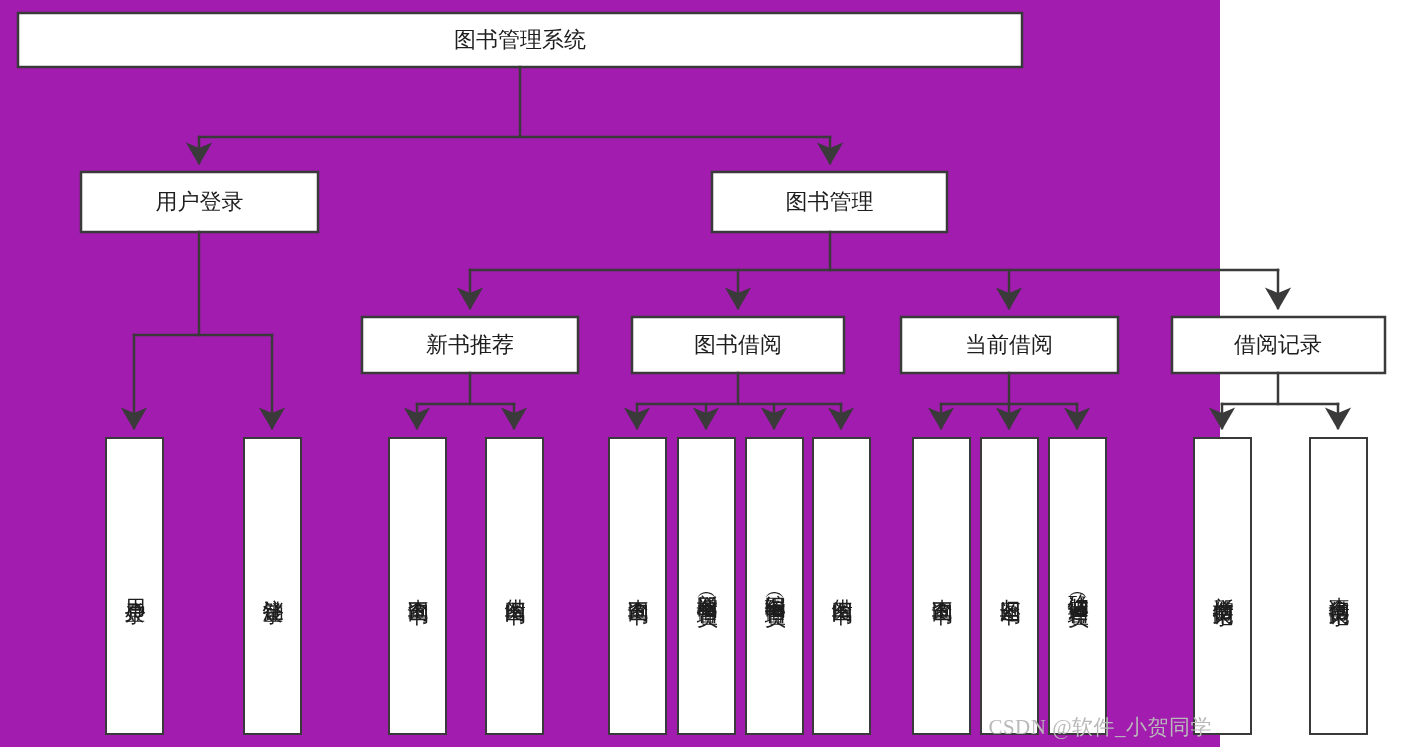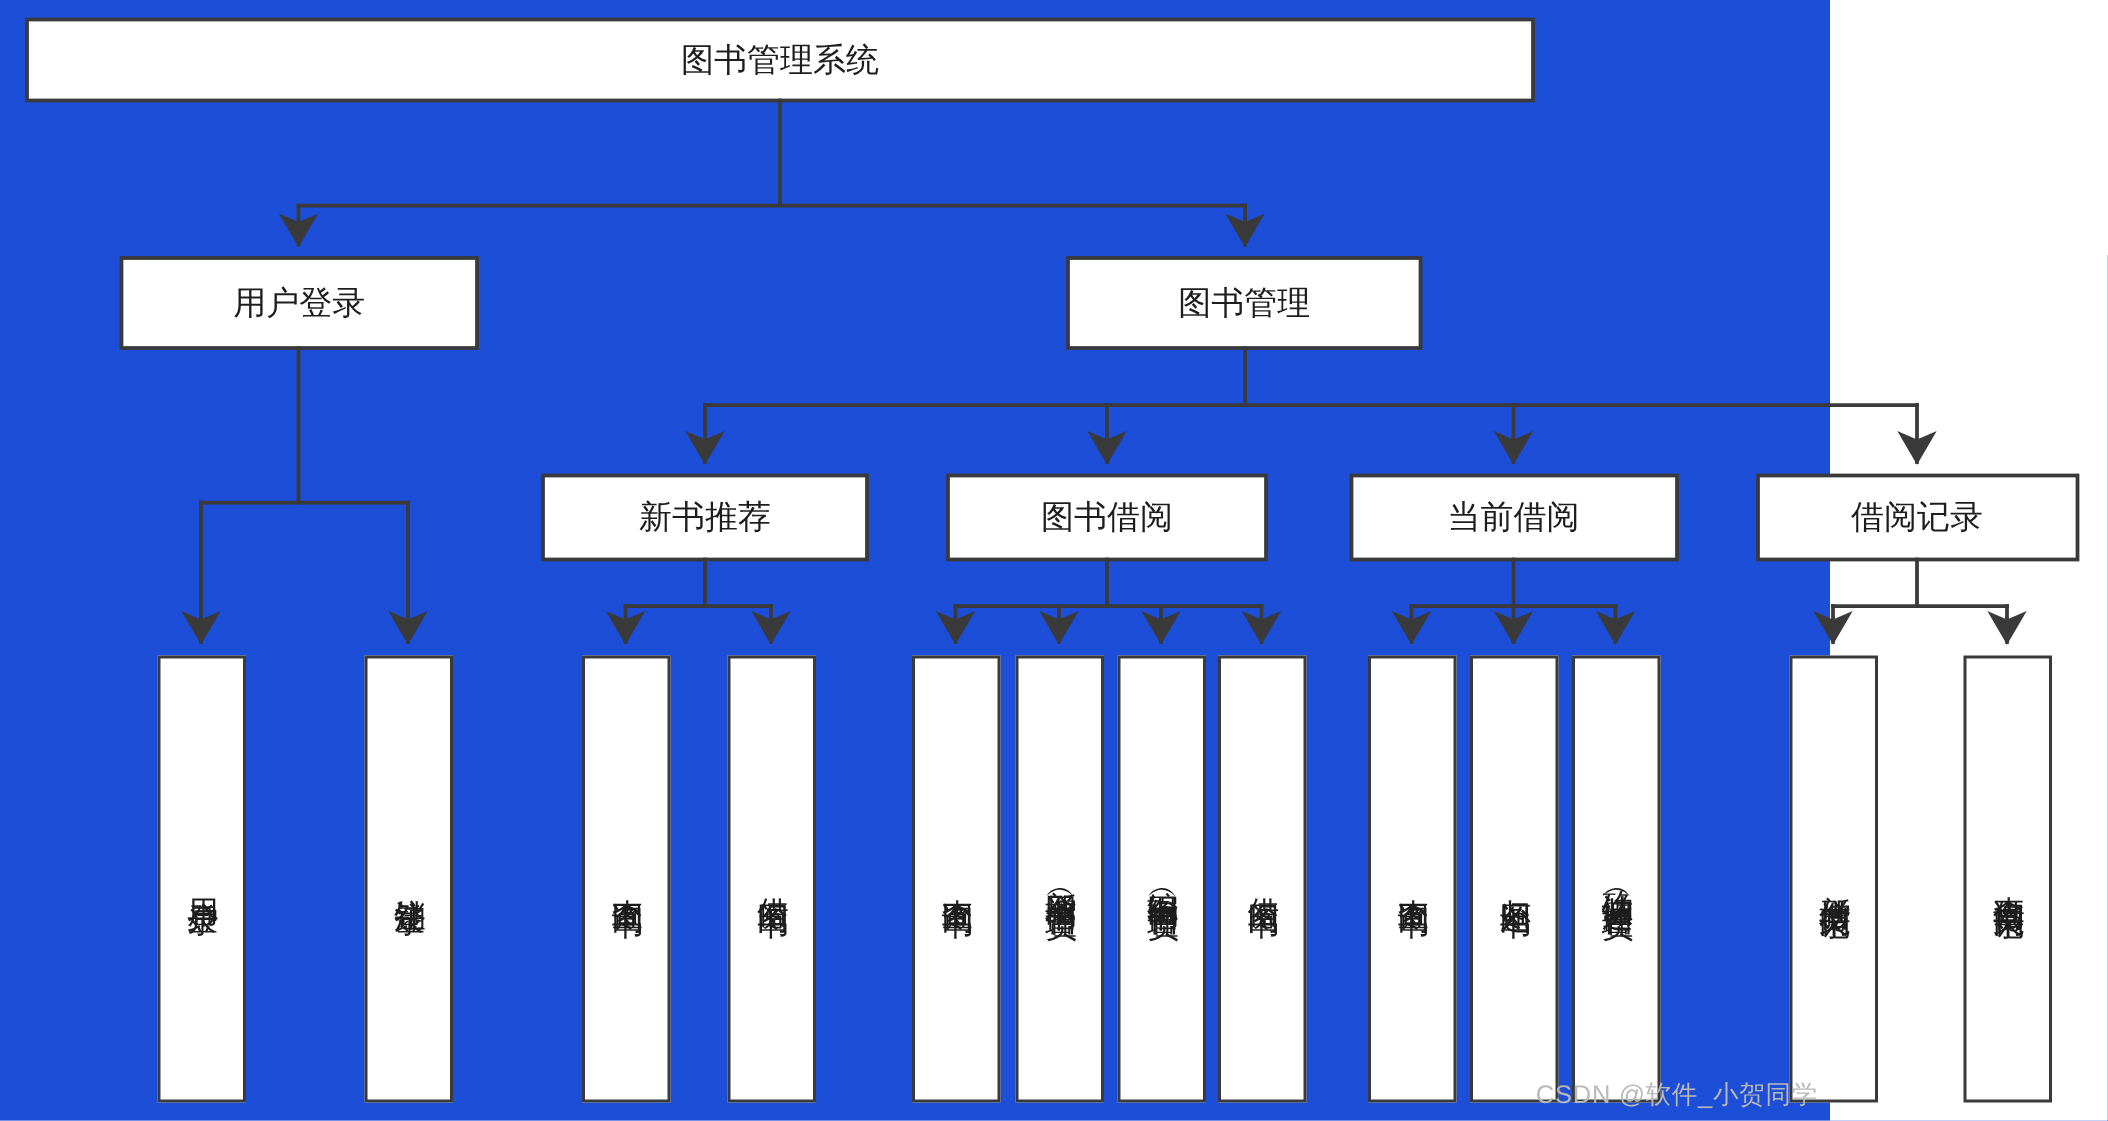--- a/index.html
+++ b/index.html
@@ -11,21 +11,21 @@
   body {
     width: 1405px;
     height: 747px;
     font-family: "DejaVu Sans", "Liberation Sans", sans-serif;
     overflow: hidden;
   }
   #diagram-root {
     position: relative;
     width: 1220px;
     height: 747px;
-    background: #1d4ed8;
+    background: #a21caf;
   }
   svg.diagram {
     position: absolute;
     left: 0;
     top: 0;
     width: 1405px;
     height: 747px;
     display: block;
   }
   .node-box {
@@ -67,22 +67,22 @@
     font-size: 21px;
     line-height: 1.12;
     color: #1d1d1d;
     letter-spacing: 2px;
     white-space: nowrap;
   }
   .watermark {
     position: absolute;
     right: 8px;
     bottom: 6px;
-    font-family: Liberation Sans, sans-serif;
-    font-size: 17px;
+    font-family: Liberation Serif, serif;
+    font-size: 21px;
     color: #b9b9b9;
     letter-spacing: 0.5px;
     user-select: none;
     white-space: nowrap;
   }
 </style>
 </head>
 <body>
 
 <div id="diagram-root">

